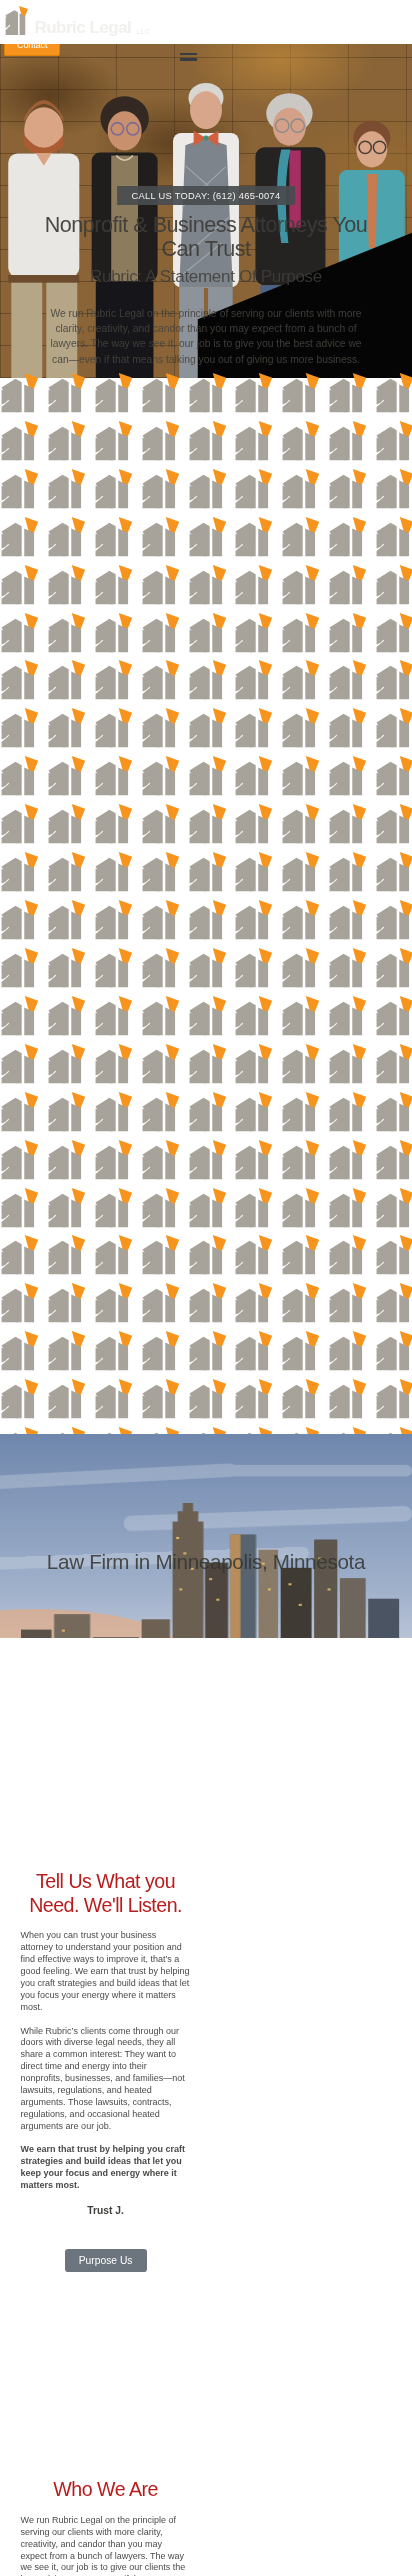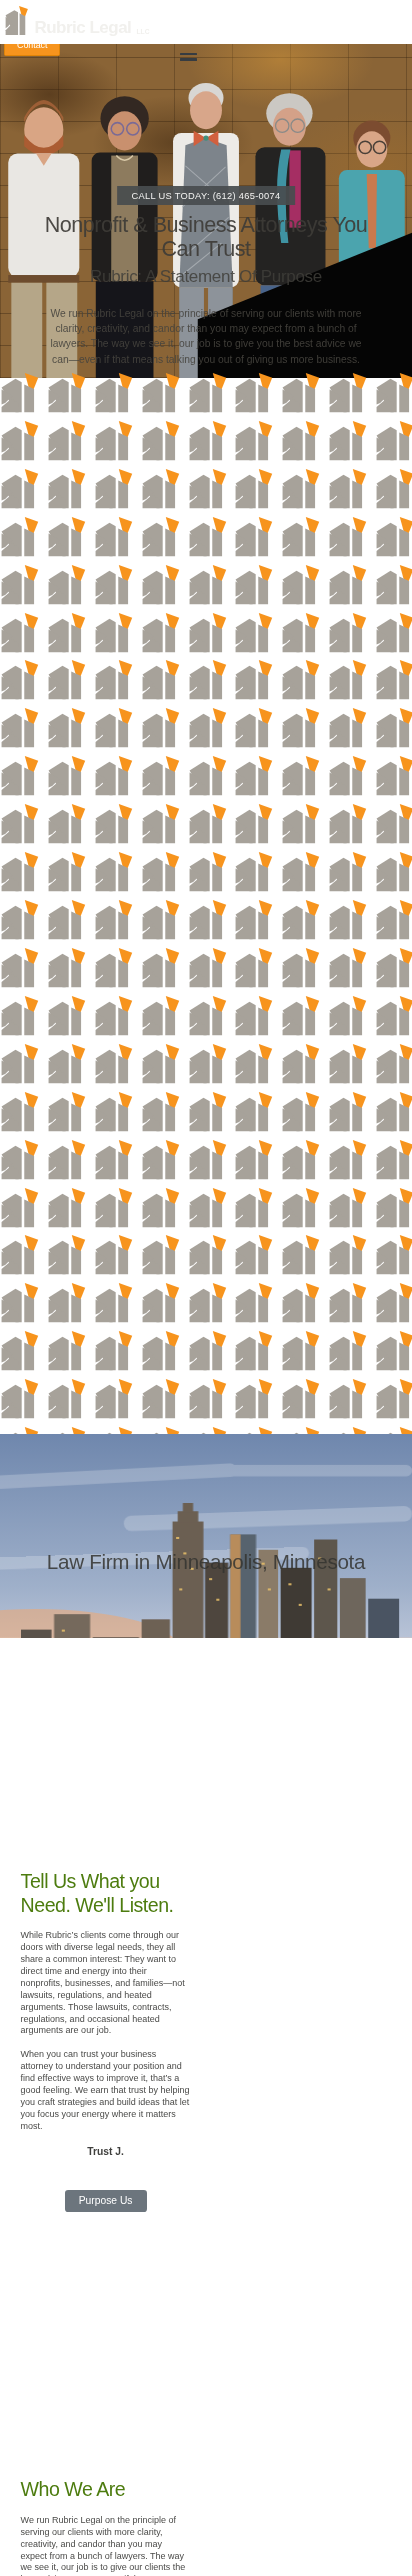--- a/index.html
+++ b/index.html
@@ -47,21 +47,21 @@
   .tile{position:absolute;width:47px;height:48px;}
 
   
   .city-banner{top:1434px;height:204px;overflow:hidden;z-index:1;}
   .city-banner svg{display:block;width:412px;height:280px;}
   .city-heading{position:absolute;left:0;top:116px;width:412px;margin:0;text-align:center;
     font-size:20.6px;font-weight:500;letter-spacing:-0.3px;color:rgba(52,52,48,.85);}
 
   
   .col{position:absolute;left:20.6px;width:170px;color:#4a4a48;}
-  .col h2{margin:0 0 13.4px 0;font-size:19.6px;line-height:1.2;font-weight:500;letter-spacing:-0.5px;color:#4d7c0f;}
+  .col h2{margin:0 0 13.4px 0;font-size:19.6px;line-height:1.2;font-weight:500;letter-spacing:-0.5px;color:#b91c1c;text-align:center;}
   .col p{margin:0 0 12px 0;font-size:9px;line-height:1.32;color:#4a4a48;}
   .col p.bold{font-weight:700;margin-top:1px;}
   .listen{top:1870px;}
   blockquote.testimonial{margin:31px auto 0 auto;width:155px;text-align:center;
     font-style:italic;font-size:10.3px;line-height:1.42;color:#4f4f4d;}
   .attribution{margin:13.4px auto 0 auto;text-align:center;font-weight:700;font-size:10.3px;color:#3f3f3d;}
   .slate-btn{display:inline-block;background:#6c757d;color:#fff;border:none;border-radius:3.1px;
     font-family:inherit;font-size:10.3px;padding:5.7px 14px;cursor:pointer;}
   .btn-wrap{text-align:center;margin-top:33px;}
   .who{top:2478px;}
@@ -2093,22 +2093,23 @@
         <circle cx="680" cy="478" r="3"></circle>
           <circle cx="720" cy="495" r="3"></circle>
           <circle cx="560" cy="500" r="3"></circle>
         </g>
     </svg>
     <h2 class="city-heading" data-name="skyline-heading">Law Firm in Minneapolis, Minnesota</h2>
   </div>
 
   <section class="col listen" data-name="listen-section">
     <h2 data-name="listen-heading">Tell Us What you Need. We'll Listen.</h2>
+    <p data-name="listen-paragraph-2">When you can trust your business attorney to understand your position and find effective ways to improve it, that’s a good feeling. We earn that trust by helping you craft strategies and build ideas that let you focus your energy where it matters most.</p>
     <p data-name="listen-paragraph-1">While Rubric’s clients come through our doors with diverse legal needs, they all share a common interest: They want to direct time and energy into their nonprofits, businesses, and families—not lawsuits, regulations, and heated arguments. Those lawsuits, contracts, regulations, and occasional heated arguments are our job.</p>
-    <p data-name="listen-paragraph-2">When you can trust your business attorney to understand your position and find effective ways to improve it, that’s a good feeling. We earn that trust by helping you craft strategies and build ideas that let you focus your energy where it matters most.</p>
+    <p class="bold" data-name="listen-paragraph-bold">We earn that trust by helping you craft strategies and build ideas that let you keep your focus and energy where it matters most.</p>
     <div class="attribution" data-name="testimonial-attribution">Trust J.</div>
     <div class="btn-wrap">
       <button class="slate-btn" data-name="contact-us-button">Purpose Us</button>
     </div>
   </section>
 
   <section class="col who" data-name="who-we-are-section">
     <h2 data-name="who-we-are-heading">Who We Are</h2>
     <p data-name="who-we-are-paragraph">We run Rubric Legal on the principle of serving our clients with more clarity, creativity, and candor than you may expect from a bunch of lawyers. The way we see it, our job is to give our clients the best advice we can, even if that means talking you out of giving us more business.</p>
 

